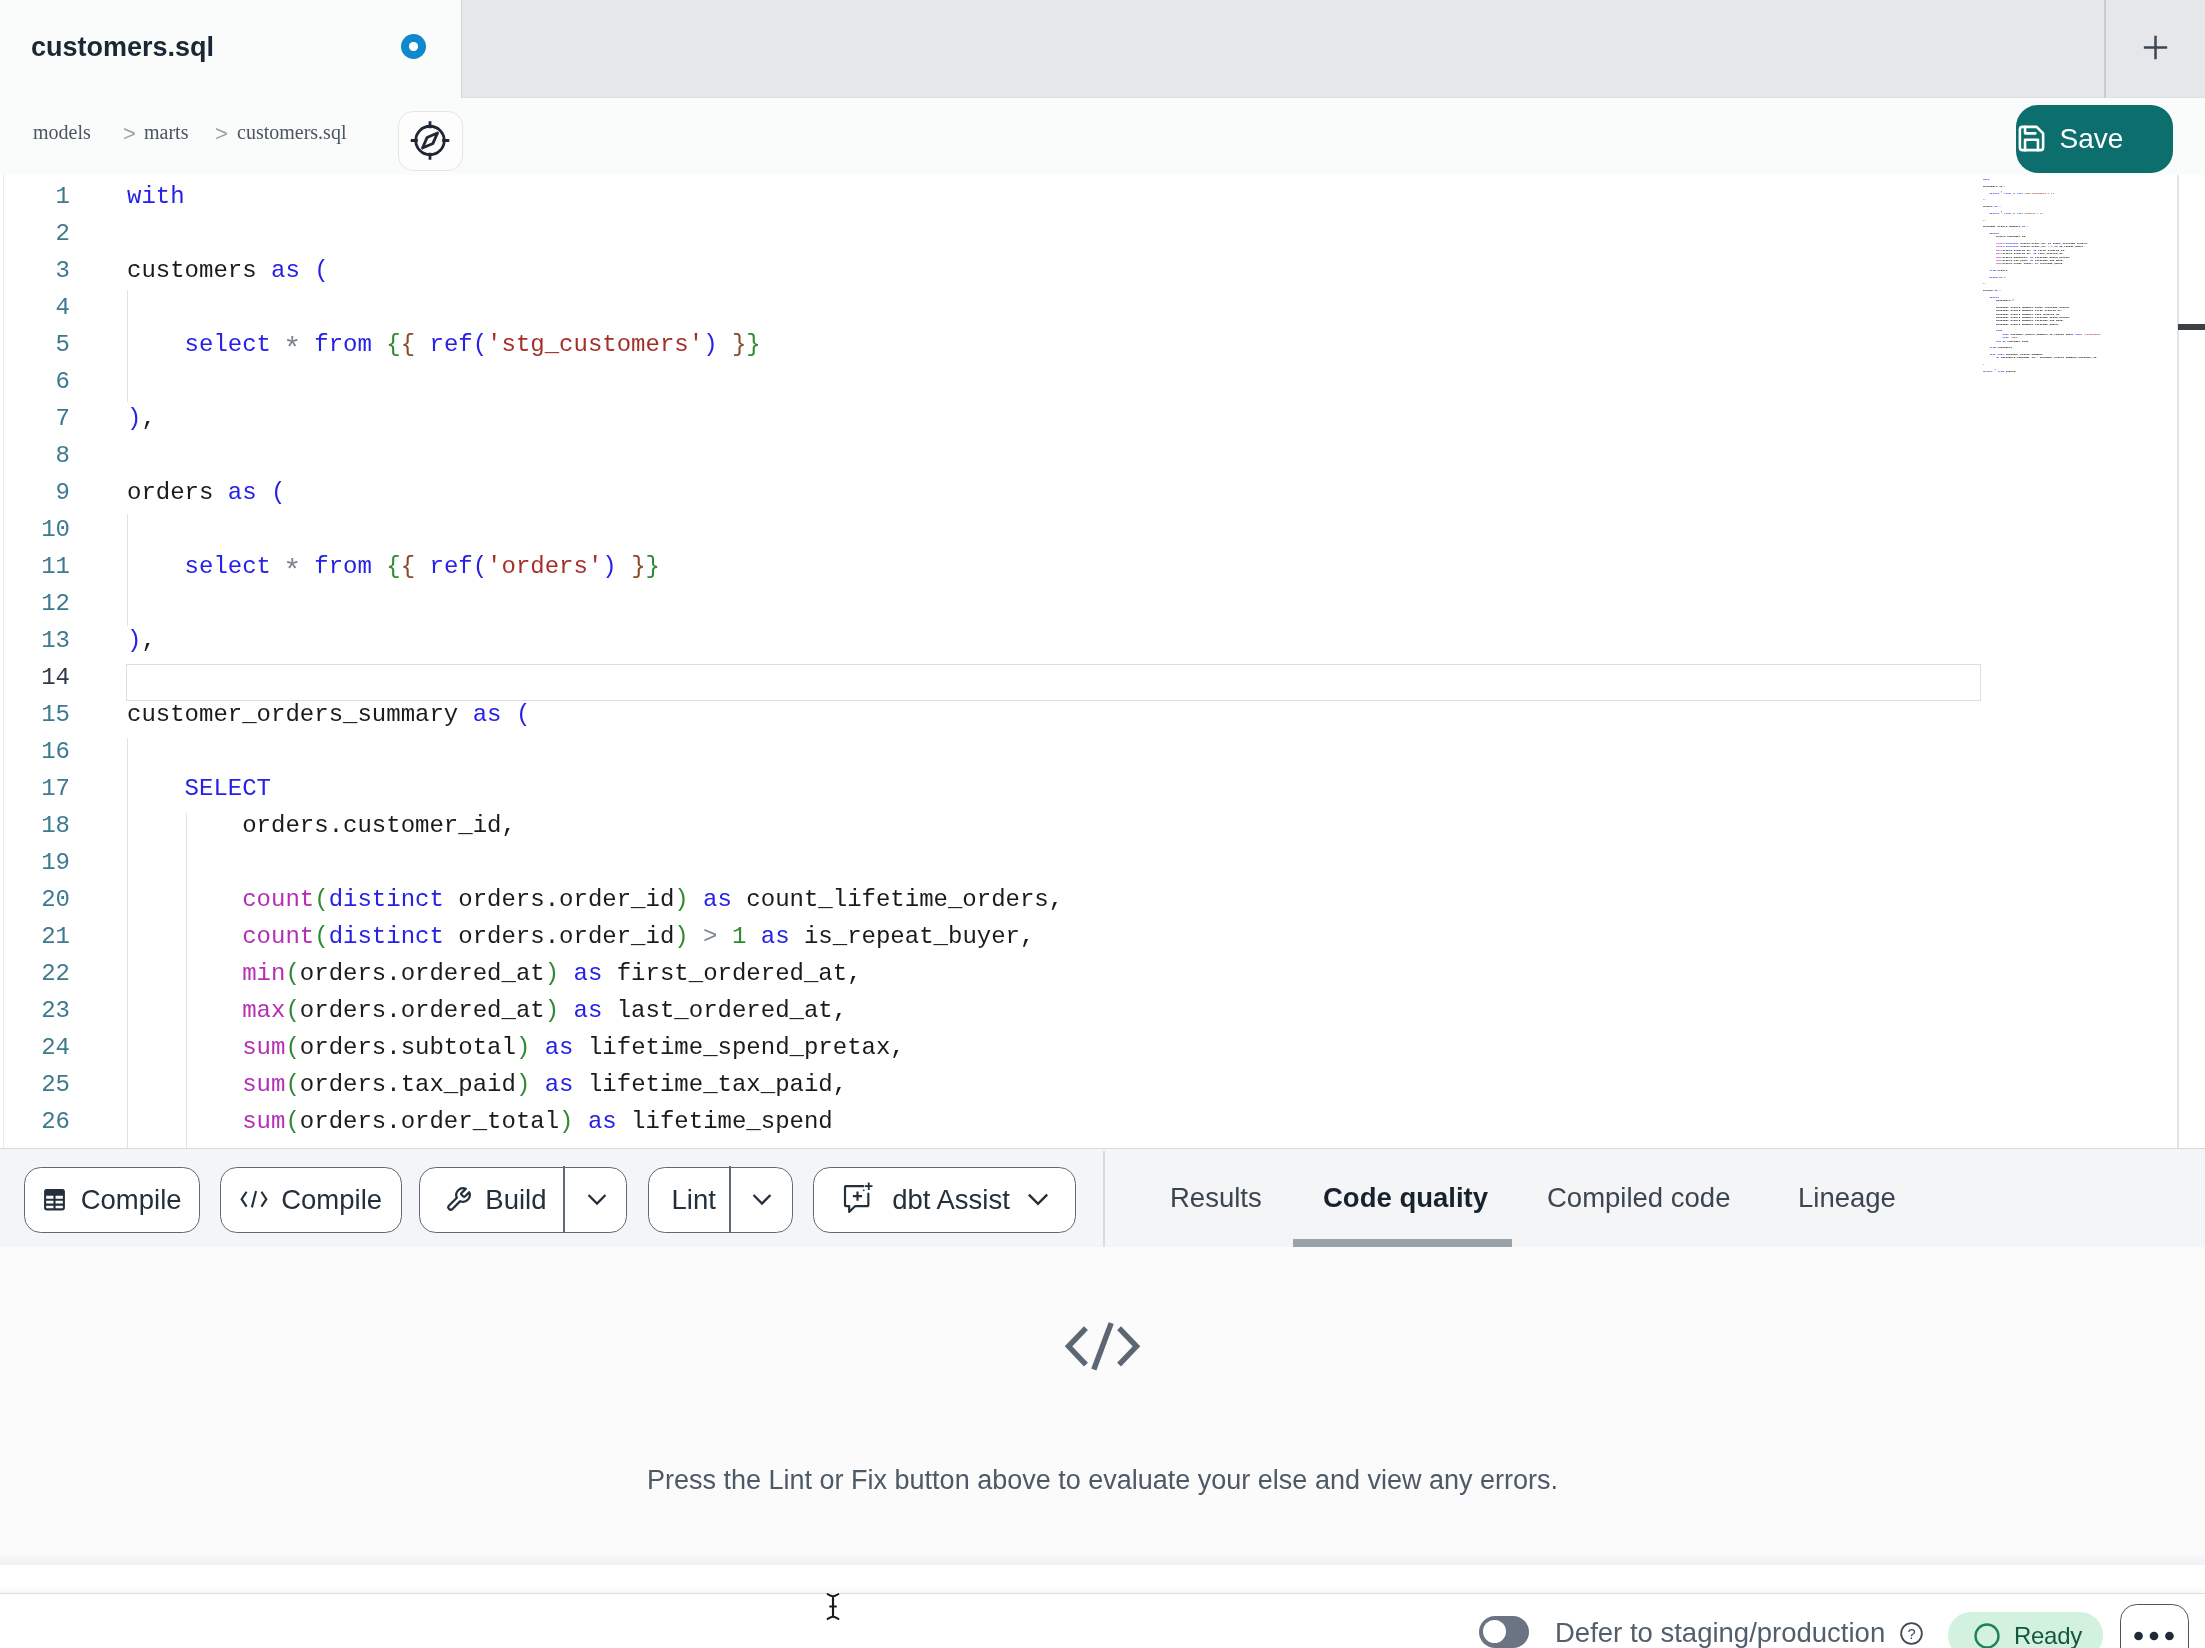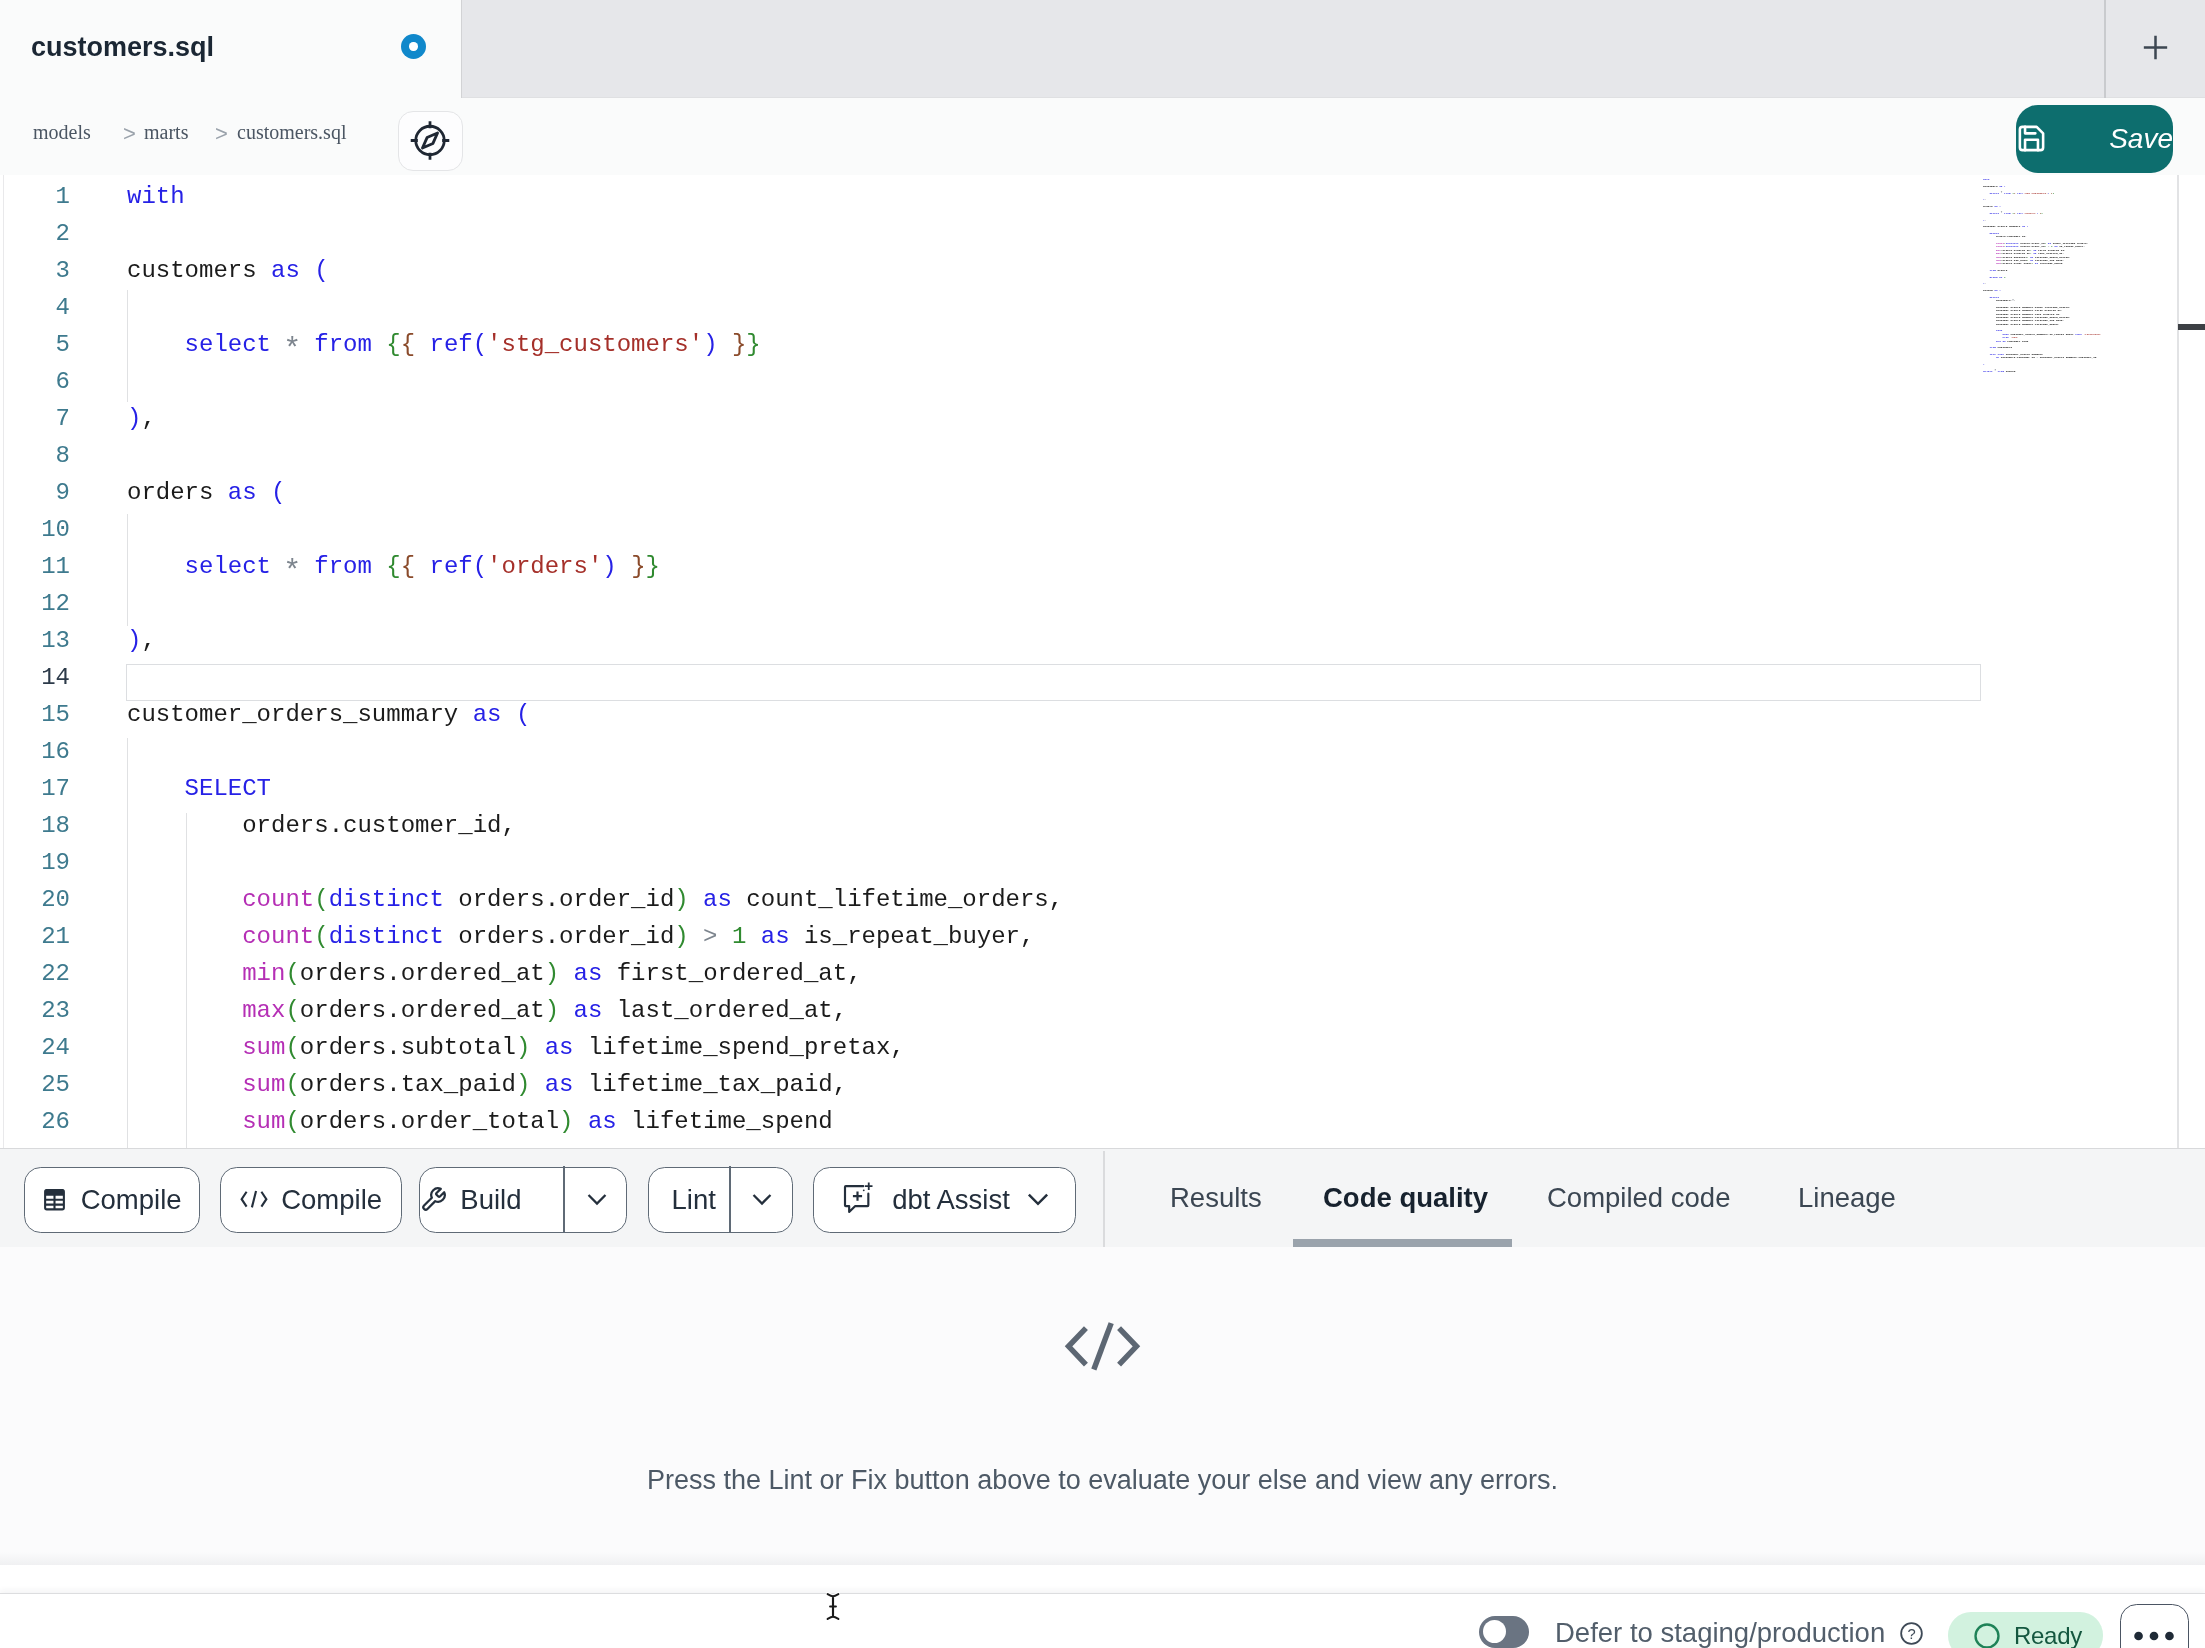--- a/index.html
+++ b/index.html
@@ -12,21 +12,21 @@
   #tab1 .name { position:absolute; left:31px; top:32px; font-size:27px; font-weight:bold; color:#1b2734; }
   #tabdot { left:401px; top:34px; width:25px; height:25px; border-radius:50%; background:#1088cb; }
   #tabdot::after { content:""; position:absolute; left:8.3px; top:8.3px; width:8.3px; height:8.3px; border-radius:50%; background:#fff; }
   #tabdiv { left:2104px; top:0; width:1.7px; height:98px; background:#c9cbce; }
   
   #crumbrow { left:0; top:98px; width:2205px; height:78px; background:#fafbfb; border-bottom:1.7px solid #ededef; }
   .crumb { position:absolute; top:23px; font-size:20px; color:#4b5663;font-family:Liberation Serif, serif; }
   .crumbsep { position:absolute; top:23px; font-size:22px; color:#9aa2ab; }
   #compassbtn { left:398px; top:13.3px; width:65px; height:60px; border:1.7px solid #e4e5e7; border-radius:15px; background:#fdfdfe; }
   #savebtn { left:2016px; top:6.7px; width:157px; height:68px; border-radius:22px; background:#0d6e6e;
-    display:flex; align-items:center; justify-content:space-between; gap:12.5px; color:#fff; font-size:28px;font-style:italic; }
+    display:flex; align-items:center; justify-content:flex-start; gap:12.5px; color:#fff; font-size:28px; }
   
   #editor { left:0; top:175px; width:2205px; height:973px; background:#fff; }
   #leftline { left:3.3px; top:0; width:0.8px; height:973px; background:#e9e9eb; }
   .codefont { font-family:"Liberation Mono", monospace; font-size:24px; line-height:37px; white-space:pre; }
   #gutter { left:0; top:3px; width:70px; text-align:right; color:#3e7a8e; }
   #gutter .cur { color:#2c3a49; }
   #code { left:127px; top:3px; color:#1b1b1b; }
   .k  { color:#2621e6; }   
   .f  { color:#b52fb5; }   
   .g  { color:#308a30; }   
@@ -239,21 +239,21 @@
   <div class="btn" style="left:220px;width:182px;gap:13.3px">
     <svg width="28" height="18.3" viewBox="0 0 34 22">
       <g stroke="#242f3c" stroke-width="2.6" fill="none">
         <path d="M8 2 L2 11 L8 20"></path>
         <path d="M26 2 L32 11 L26 20"></path>
         <path d="M19.5 1 L14.5 21"></path>
       </g>
     </svg>
     <span>Compile</span>
   </div>
-  <div class="btn" style="left:419px;width:208px;justify-content:flex-start;gap:13.3px">
+  <div class="btn" style="left:419px;width:208px;justify-content:flex-start;padding-left:25px;gap:13.3px">
     <svg width="27" height="27" viewBox="0 0 24 24" fill="none" stroke="#242f3c" stroke-width="2" stroke-linecap="round" stroke-linejoin="round">
       <path d="M14.7 6.3a1 1 0 0 0 0 1.4l1.6 1.6a1 1 0 0 0 1.4 0l3.77-3.77a6 6 0 0 1-7.94 7.94l-6.91 6.91a2.12 2.12 0 0 1-3-3l6.91-6.91a6 6 0 0 1 7.94-7.94l-3.76 3.76z"></path>
     </svg>
     <span>Build</span>
     <div style="position:absolute;left:143px;top:-1.7px;width:1.7px;height:66px;background:#5f6a76"></div>
     <svg style="position:absolute;left:167px;top:25px" width="20" height="13.3" viewBox="0 0 26 16">
       <path d="M2 2 L13 13 L24 2" stroke="#242f3c" stroke-width="3" fill="none"></path>
     </svg>
   </div>
   <div class="btn" style="left:648px;width:145px;justify-content:flex-start;padding-left:22.5px">

